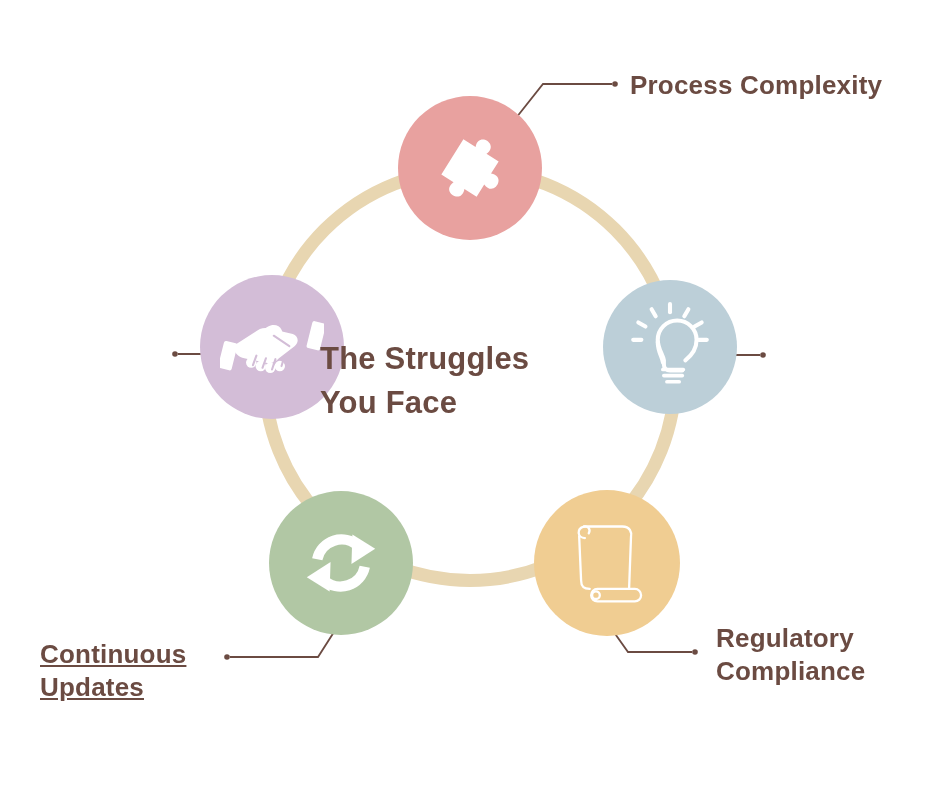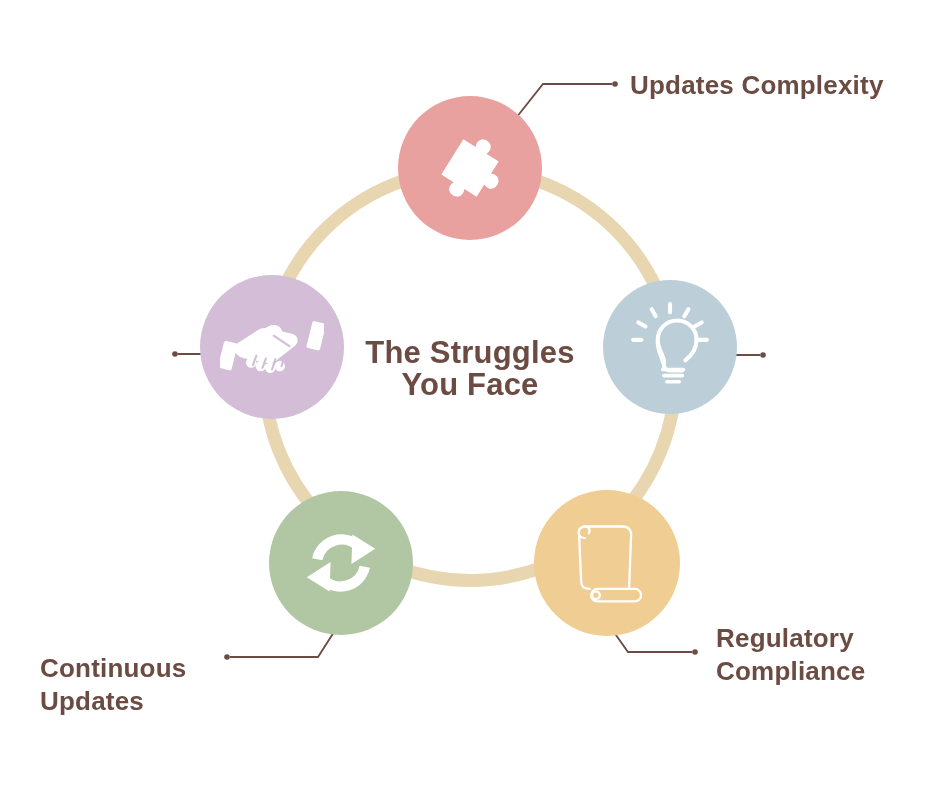--- a/index.html
+++ b/index.html
@@ -14,22 +14,22 @@
   .node{
     position:absolute;border-radius:50%;
     display:flex;align-items:center;justify-content:center;
   }
   .node svg{display:block;}
   .label{
     position:absolute;font-weight:bold;font-size:26px;line-height:33px;
     color:#6B4B42;white-space:pre-line;letter-spacing:.2px;
   }
   .title{
-    position:absolute;left:320px;top:337px;width:300px;text-align:center;
-    font-weight:bold;font-size:31px;line-height:32px;color:#6B4B42;white-space:pre-line;
+    position:absolute;left:320px;top:337px;width:300px;
+    font-weight:bold;font-size:31px;line-height:44px;color:#6B4B42;white-space:pre-line;
     letter-spacing:.2px;
   }
   .connector-layer{position:absolute;left:0;top:0;pointer-events:none;}
 </style>
 </head>
 <body>
 
 <div id="canvas">
 
   <div class="ring" style="border-color: rgb(232, 214, 177);"></div>
@@ -127,23 +127,23 @@
         <path d="M64 53 L60 65"></path>
         <path d="M74 51 L71 61"></path>
         <path d="M62 26 L80 38"></path>
       </g>
     </svg>
   </div>
 
   <div class="title" style="color: rgb(107, 75, 66);">The Struggles
 You Face</div>
 
-  <div class="label" style="left:630px;top:69px;">Updates Complexity</div>
+  <div class="label" style="left:630px;top:69px;">Process Complexity</div>
 
 
   <div class="label" style="left:716px;top:622px;">Regulatory
 Compliance</div>
 
-  <div class="label" style="left:40px;top:652px;">Continuous
+  <div class="label" style="left:40px;top:638px;text-decoration:underline;">Continuous
 Updates</div>
 
 
 </div>
 
 </body></html>

